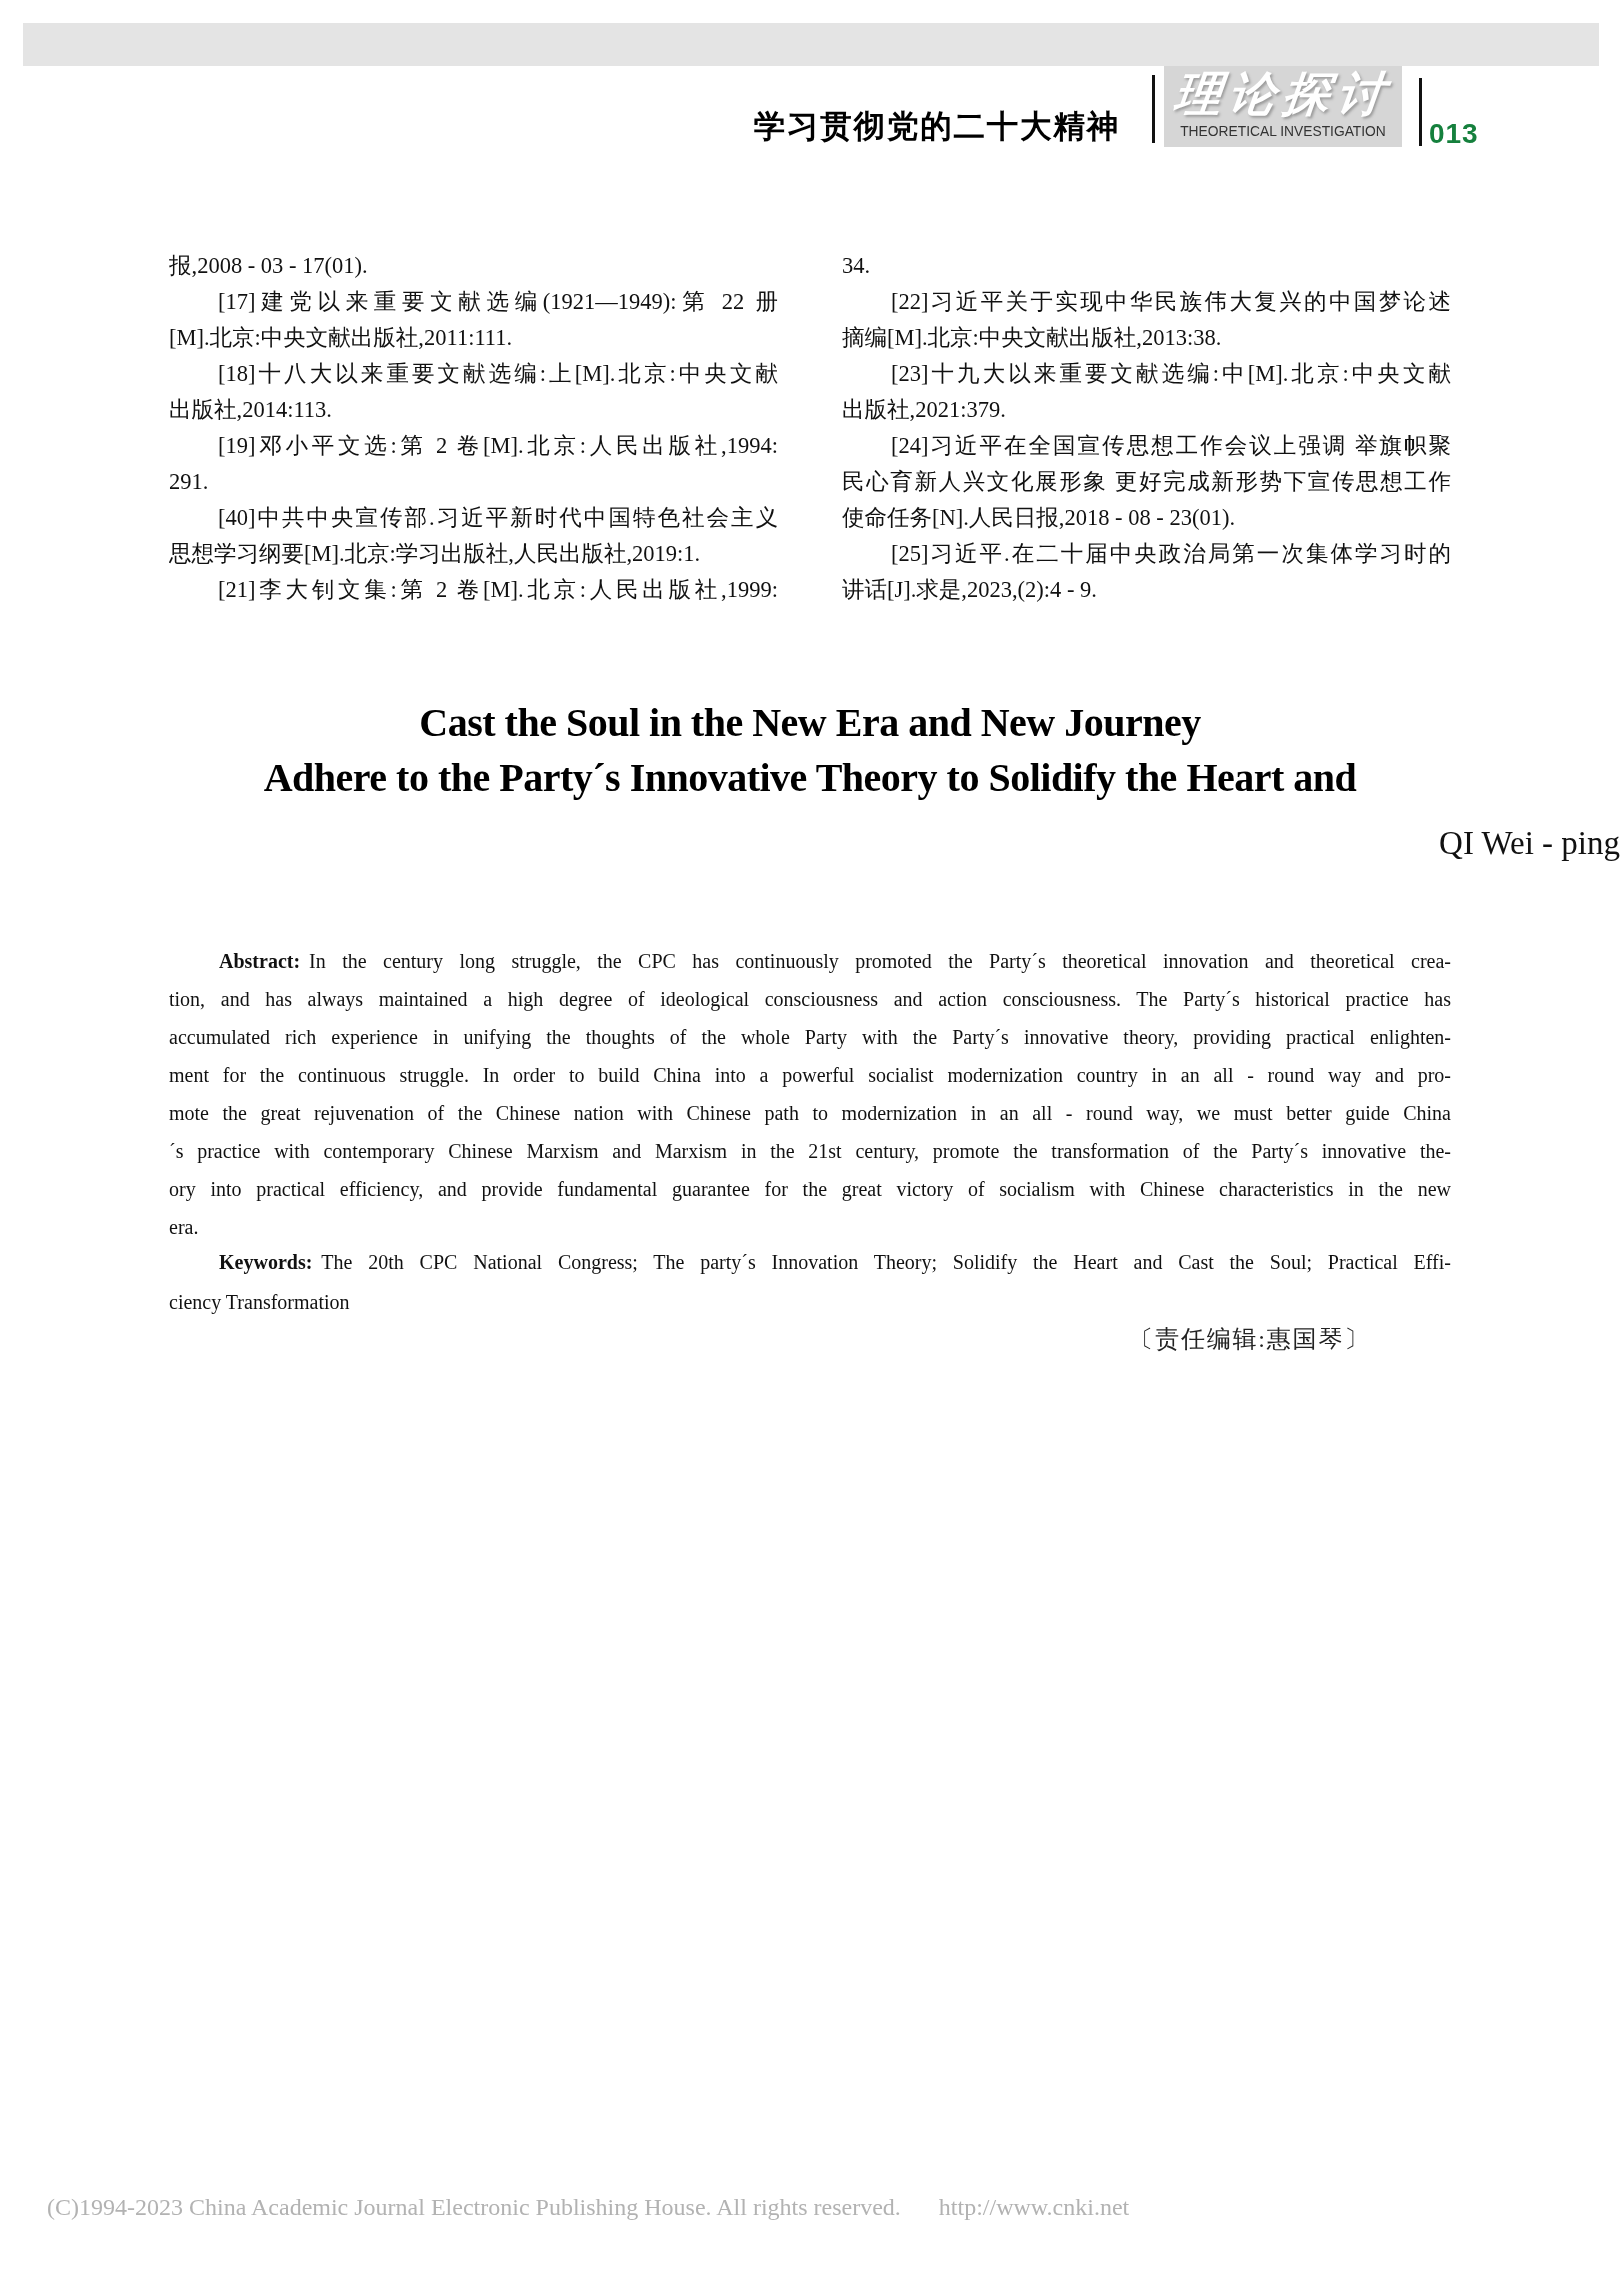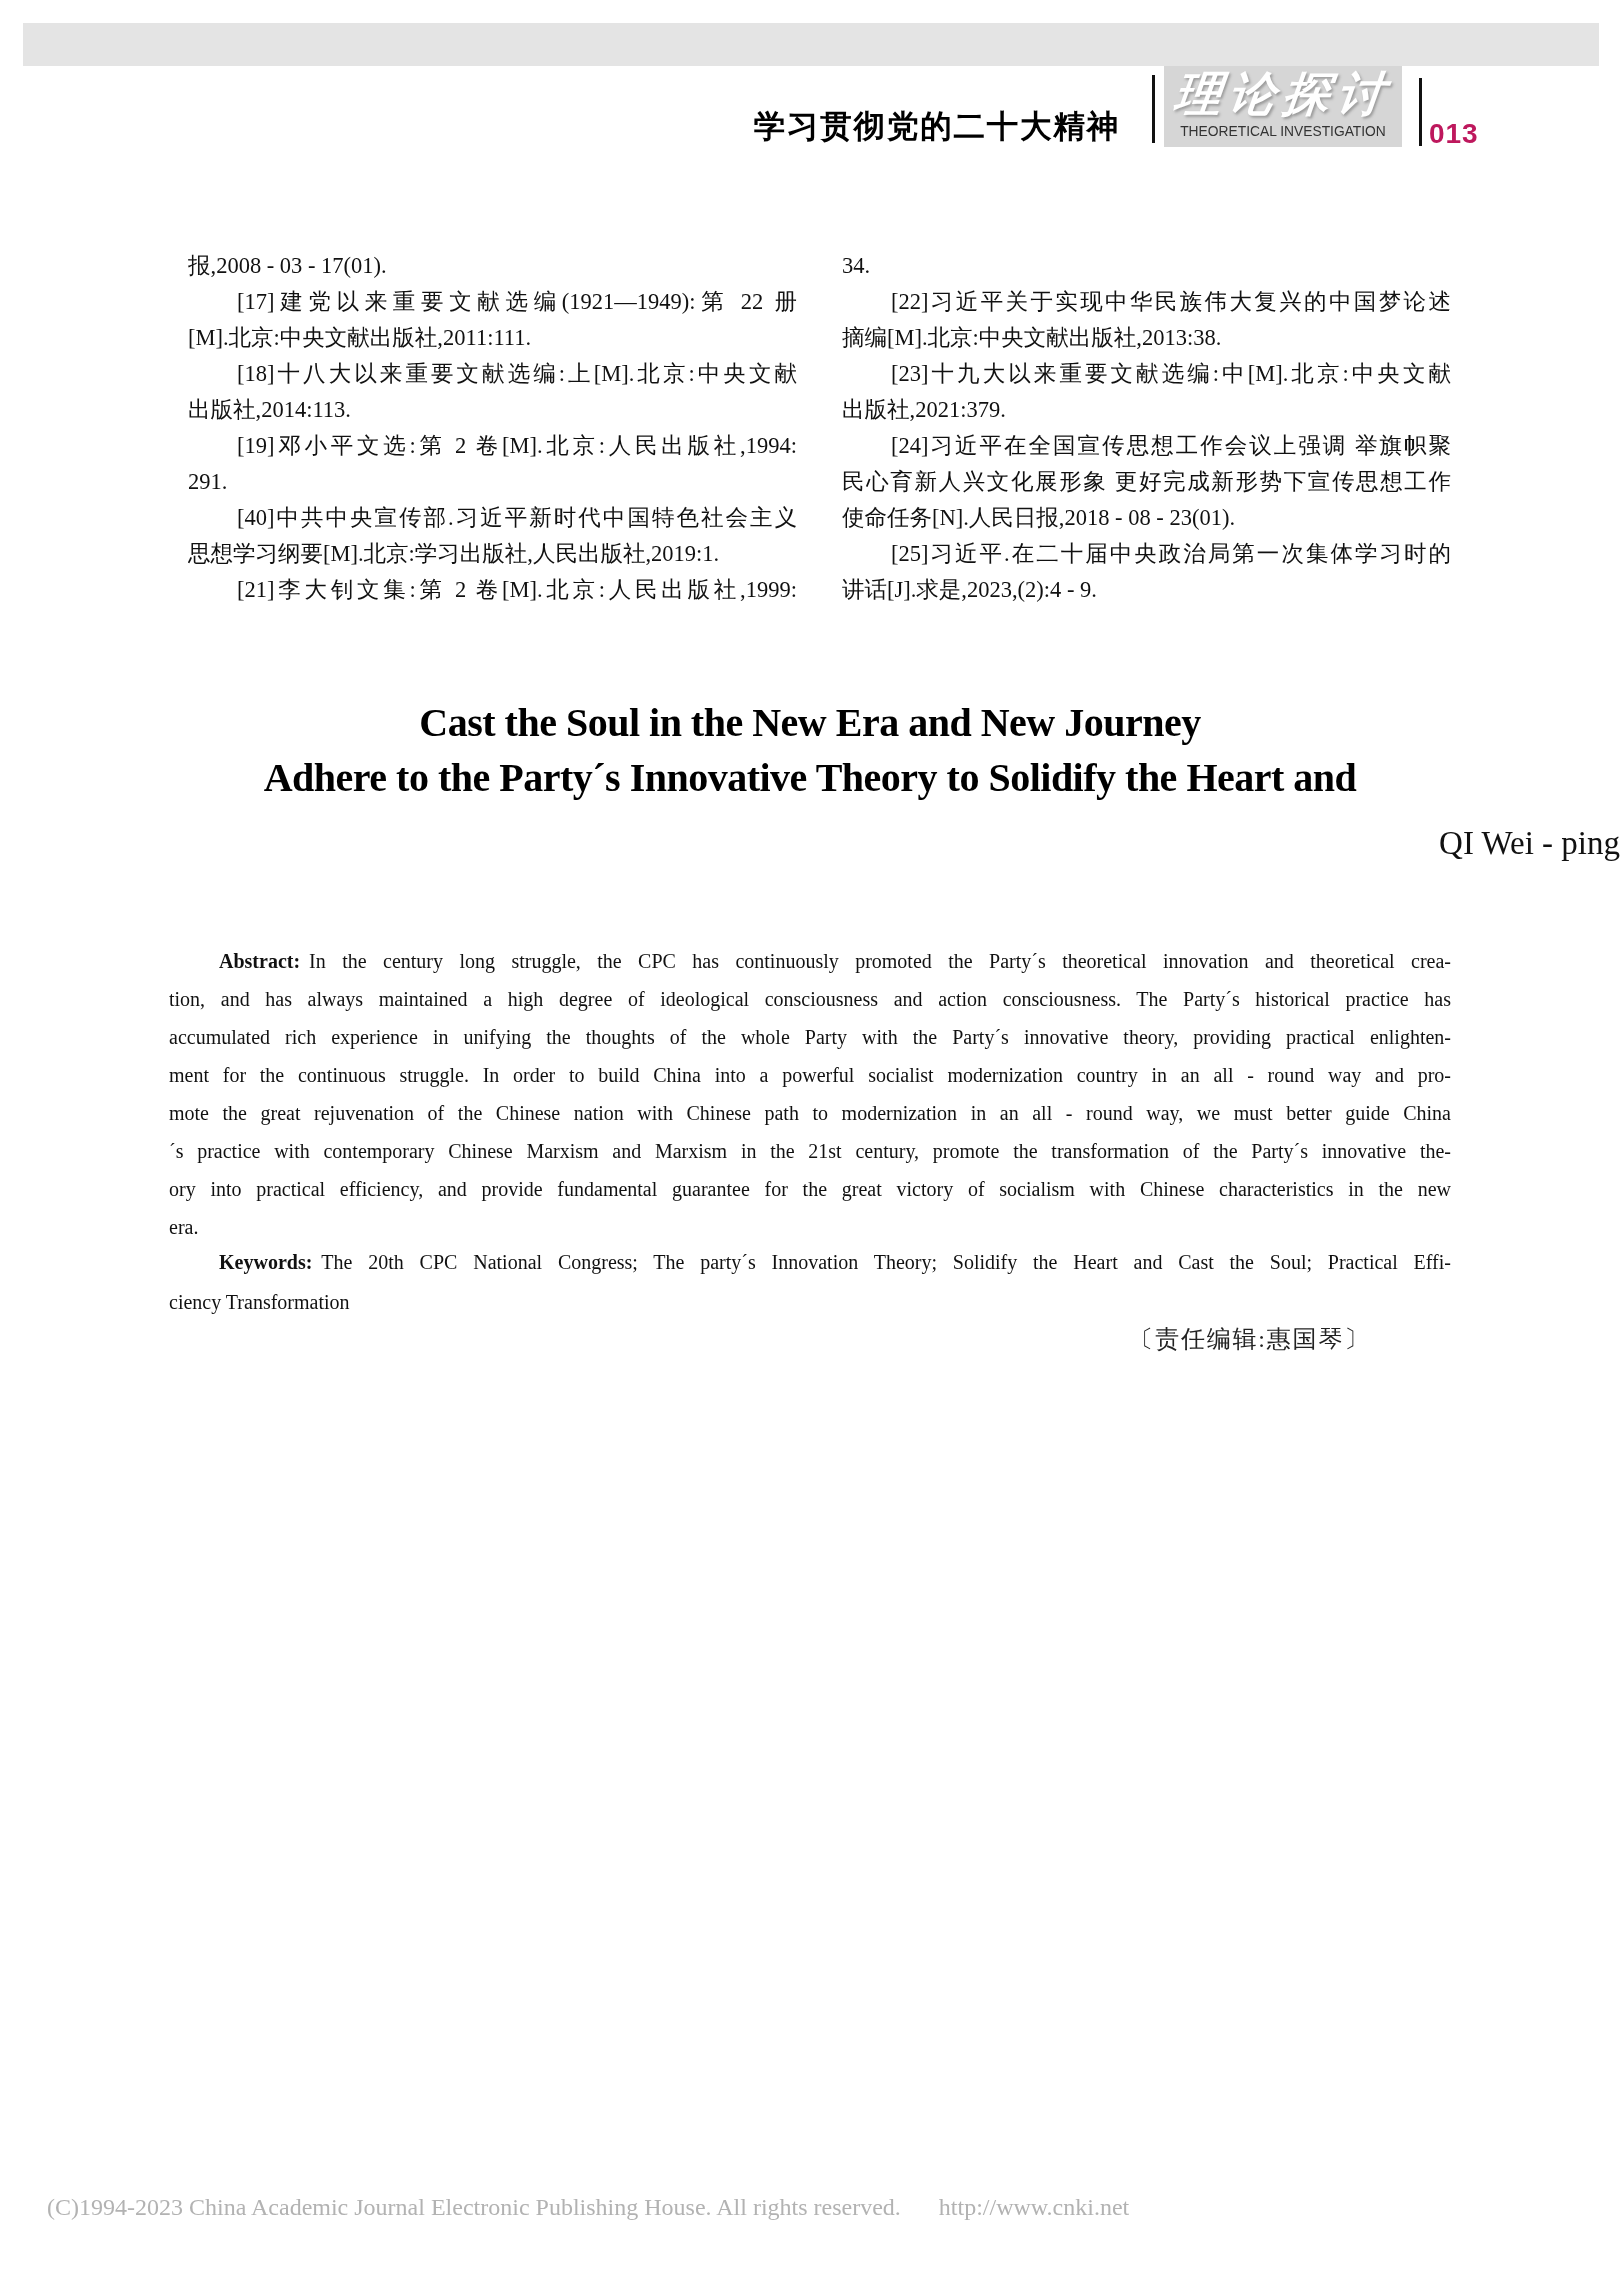--- a/index.html
+++ b/index.html
@@ -19,25 +19,25 @@
     margin-top:0.9px;text-align:center;font-size:47px;line-height:54px;font-weight:bold;font-style:italic;
     color:#ffffff;letter-spacing:7.2px;text-shadow:1.8px 1.8px 2.7px #9a9a9a;transform:skewX(-6deg);white-space:nowrap;
   }
   .logo-en{
     text-align:center;font-family:"Liberation Sans","DejaVu Sans",sans-serif;font-size:14.4px;line-height:16px;
     color:#333;transform:scaleX(0.96);white-space:nowrap;margin-top:1.8px;
   }
   .hdr-div2{position:absolute;left:1419px;top:78px;width:2.7px;height:68px;background:#111;}
   .page-num{
     position:absolute;left:1429px;top:118px;font-family:"Liberation Sans","DejaVu Sans",sans-serif;
-    font-size:28px;font-weight:600;color:#be185d;letter-spacing:0.9px;
+    font-size:28px;font-weight:600;color:#15803d;letter-spacing:0.9px;
   }
   
   .refs{position:absolute;top:248px;width:609px;font-size:22.5px;line-height:36px;color:#111;}
-  .refs-left{left:169px;margin-left:19px;}
+  .refs-left{left:169px;}
   .refs-right{left:842px;}
   .rline{white-space:normal;overflow:hidden;height:36px;}
   .rline.ind{text-indent:49px;}
   .rline.j{text-align:justify;text-align-last:justify;}
   
   .title{
     position:absolute;left:0;top:695px;width:1620px;text-align:center;
     font-size:40px;font-weight:bold;line-height:55px;letter-spacing:-0.5px;color:#000;
   }
   .author{position:absolute;left:0;top:825px;width:1620px;text-align:right;font-size:33px;color:#111;}

